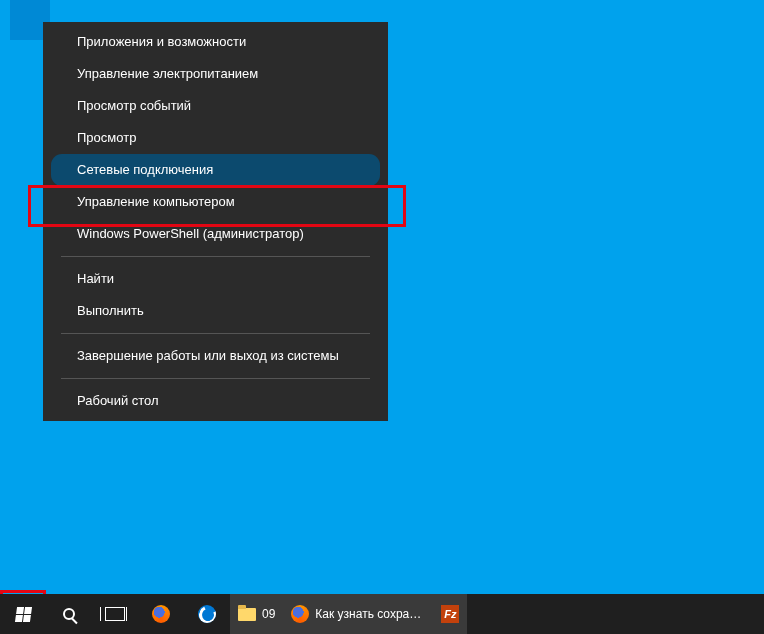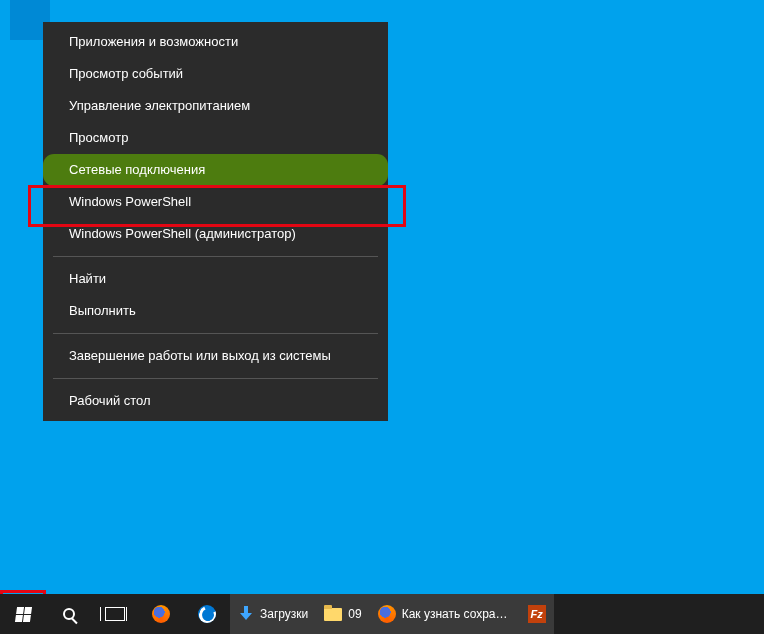--- a/index.html
+++ b/index.html
@@ -10,28 +10,28 @@
   .desktop-icon { position: absolute; left: 10px; top: 0; width: 40px; height: 40px; background: rgba(0,80,160,.3); }
 
   
   .winx-menu {
     position: absolute;
     left: 43px; top: 22px;
     width: 345px;
     background: #2b2b2b;
     color: #fff;
     font-size: 13px;
-    padding: 4px 0;
+    padding: 4px 8px;
   }
   .winx-menu .item {
     padding: 8px 26px;
     cursor: default;
     line-height: 16px;
   }
-  .winx-menu .item.hover { background: #4d7c0f; border-radius: 11px; }
+  .winx-menu .item.hover { background: #0c4a6e; border-radius: 11px; }
   .winx-menu .sep {
     height: 1px; background: #555; margin: 6px 10px;
   }
 
   
   .hl { position: absolute; border: 3px solid #e30613; pointer-events: none; }
   .hl-item { left: 28px; top: 185px; width: 378px; height: 42px; }
   .hl-start { left: 0; top: 590px; width: 46px; height: 44px; }
 
   
@@ -62,25 +62,25 @@
   .folder-ico::before { content: ""; position: absolute; top: -3px; left: 0; width: 8px; height: 4px; background: #e6b84c; border-radius: 1px 1px 0 0; }
   .fz-ico { width: 18px; height: 18px; background: #c2410c; color: #fff; font-weight: bold; font-size: 11px; display: flex; align-items: center; justify-content: center; font-style: italic; }
 </style>
 </head>
 <body>
 
 <div class="desktop-icon"></div>
 
 <div class="winx-menu" id="winx-menu">
     <div class="item">Приложения и возможности</div>
+    <div class="item">Управление электропитанием</div>
     <div class="item">Просмотр событий</div>
-    <div class="item">Управление электропитанием</div>
     <div class="item">Просмотр</div>
     <div class="item hover">Сетевые подключения</div>
-    <div class="item">Windows PowerShell</div>
+    <div class="item">Управление компьютером</div>
     <div class="item">Windows PowerShell (администратор)</div>
     <div class="sep"></div>
     <div class="item">Найти</div>
     <div class="item">Выполнить</div>
     <div class="sep"></div>
     <div class="item">Завершение работы или выход из системы</div>
     <div class="sep"></div>
     <div class="item">Рабочий стол</div>
   </div>
 
@@ -103,24 +103,20 @@
     <span class="taskview-ico"></span>
   </div>
   <div class="tb-btn">
     <span class="ff-ico"></span>
   </div>
   <div class="tb-btn">
     <span class="edge-ico"></span>
   </div>
   <div id="tb-apps" style="display:flex;height:100%">
       <div class="tb-app active">
-        <span class="dl-ico"></span>
-        <span class="label">Загрузки</span>
-      </div>
-      <div class="tb-app active">
         <span class="folder-ico"></span>
         <span class="label">09</span>
       </div>
       <div class="tb-app active">
         <span class="ff-ico"></span>
         <span class="label">Как узнать сохран...</span>
       </div>
       <div class="tb-app active">
         <span class="fz-ico">Fz</span>
       </div>

